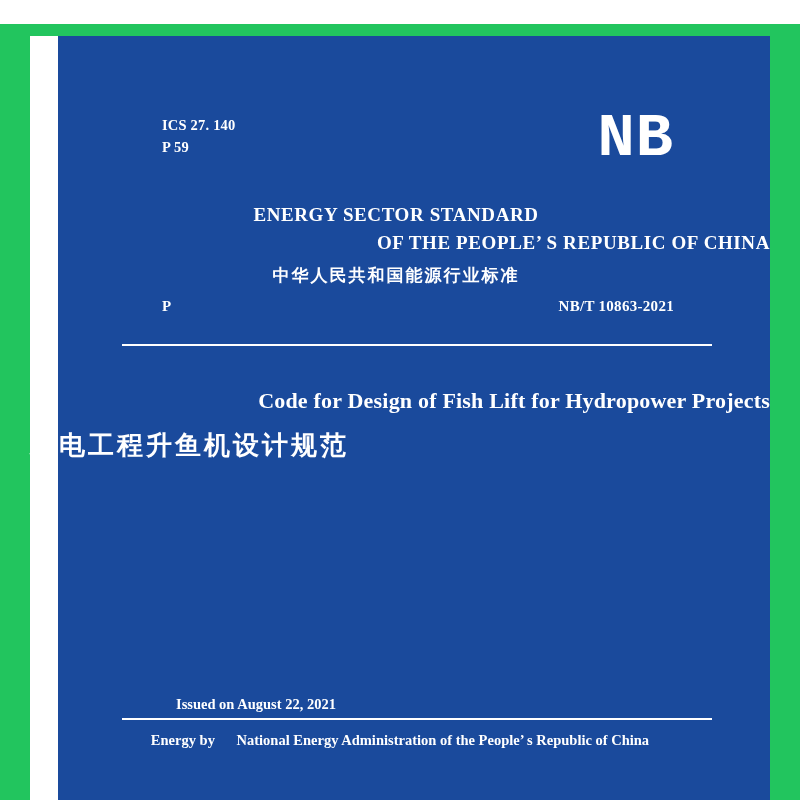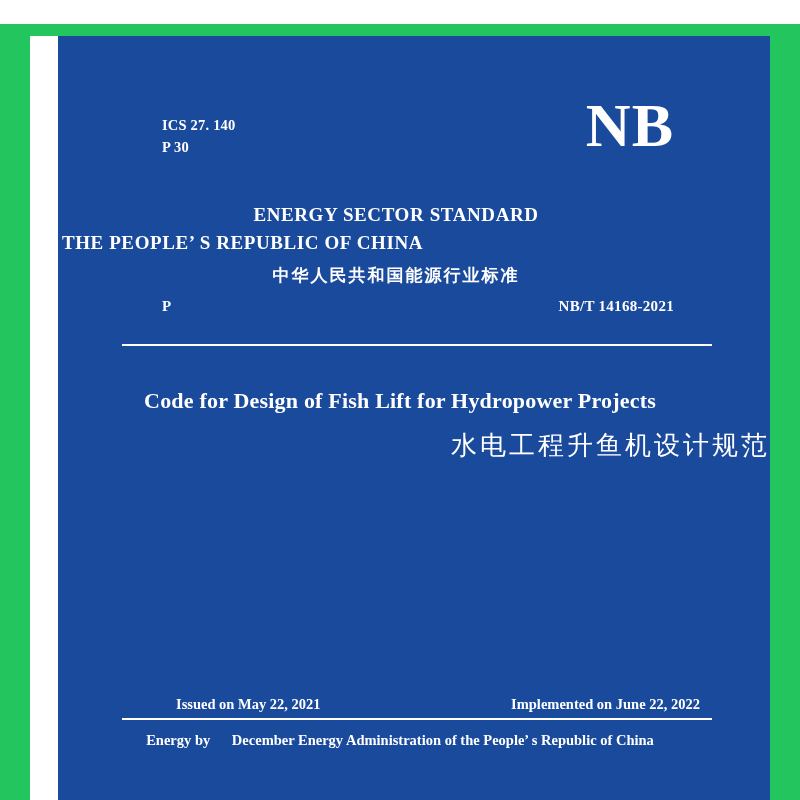--- a/index.html
+++ b/index.html
@@ -51,22 +51,22 @@
     left: 132px;
     top: 78px;
     font-weight: bold;
     font-size: 14.5px;
     line-height: 1.55;
     letter-spacing: 0.2px;
   }
   .nb-logo {
     position: absolute;
     right: 96px;
-    top: 58px;
-    font-family: Liberation Serif, serif;
+    top: 72px;
+    font-family: Liberation Mono, monospace;
     font-weight: bold;
     font-size: 62px;
     letter-spacing: 1px;
     line-height: 1;
   }
 
   .title-en1 {
     position: absolute;
     left: 0;
     right: 8px;
@@ -74,21 +74,21 @@
     text-align: center;
     font-weight: bold;
     font-size: 19px;
     letter-spacing: 0.6px;
   }
   .title-en2 {
     position: absolute;
     left: 0;
     right: 0;
     top: 196px;
-    text-align: left;
+    text-align: right;
     font-weight: bold;
     font-size: 19px;
     letter-spacing: 0.6px;
   }
   .title-cn {
     position: absolute;
     left: 0;
     right: 8px;
     top: 228px;
     text-align: center;
@@ -122,33 +122,33 @@
     background: #ffffff;
   }
   .rule-top { top: 308px; }
   .rule-bottom { top: 682px; }
 
   .doc-title-en {
     position: absolute;
     left: 0;
     right: 0;
     top: 352px;
-    text-align: center;
+    text-align: right;
     font-weight: bold;
     font-size: 22px;
     letter-spacing: 0.2px;
   }
   .doc-title-cn {
     position: absolute;
     left: 0;
     right: 0;
     top: 392px;
-    text-align: right;
+    text-align: left;
     font-family: "DejaVu Sans", sans-serif;
-    font-weight: normal;
+    font-weight: bold;
     font-size: 26px;
     letter-spacing: 3px;
   }
 
   .dates-row {
     position: absolute;
     left: 92px;
     right: 58px;
     top: 660px;
     display: flex;
@@ -175,43 +175,42 @@
 <body>
 
 <div id="page">
   <div class="cover">
 
     <div class="left-strip"></div>
     <div class="strip-accent"></div>
 
     <div class="ics-block">
       <div>ICS 27. 140</div>
-      <div>P 30</div>
+      <div>P 59</div>
     </div>
 
     <div class="nb-logo">NB</div>
 
     <div class="title-en1">ENERGY SECTOR STANDARD</div>
     <div class="title-en2">OF THE PEOPLE’ S REPUBLIC OF CHINA</div>
     <div class="title-cn">中华人民共和国能源行业标准</div>
 
     <div class="class-code">P</div>
-    <div class="std-number">NB/T 14168-2021</div>
+    <div class="std-number">NB/T 10863-2021</div>
 
     <div class="rule rule-top"></div>
 
     <div class="doc-title-en">Code for Design of Fish Lift for Hydropower Projects</div>
     <div class="doc-title-cn">水电工程升鱼机设计规范</div>
 
     <div class="dates-row">
-      <span class="issued">Issued on May 22, 2021</span>
-      <span class="implemented">Implemented on June 22, 2022</span>
+      <span class="issued">Issued on August 22, 2021</span>
     </div>
 
     <div class="rule rule-bottom"></div>
 
     <div class="issued-by">
       <span class="label">Energy by</span>
-      <span>December Energy Administration of the People’ s Republic of China</span>
+      <span>National Energy Administration of the People’ s Republic of China</span>
     </div>
 
   </div>
 </div>
 
 </body></html>

